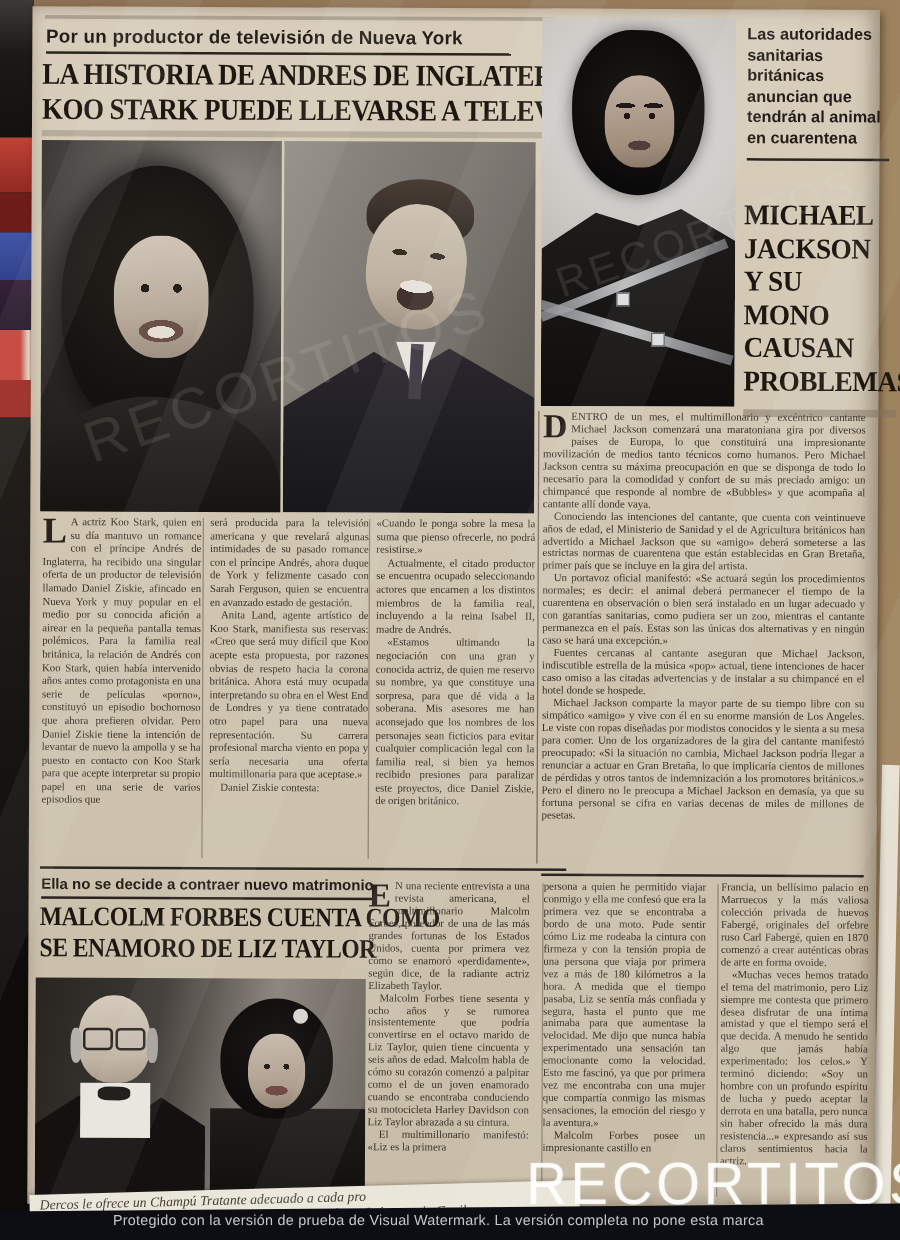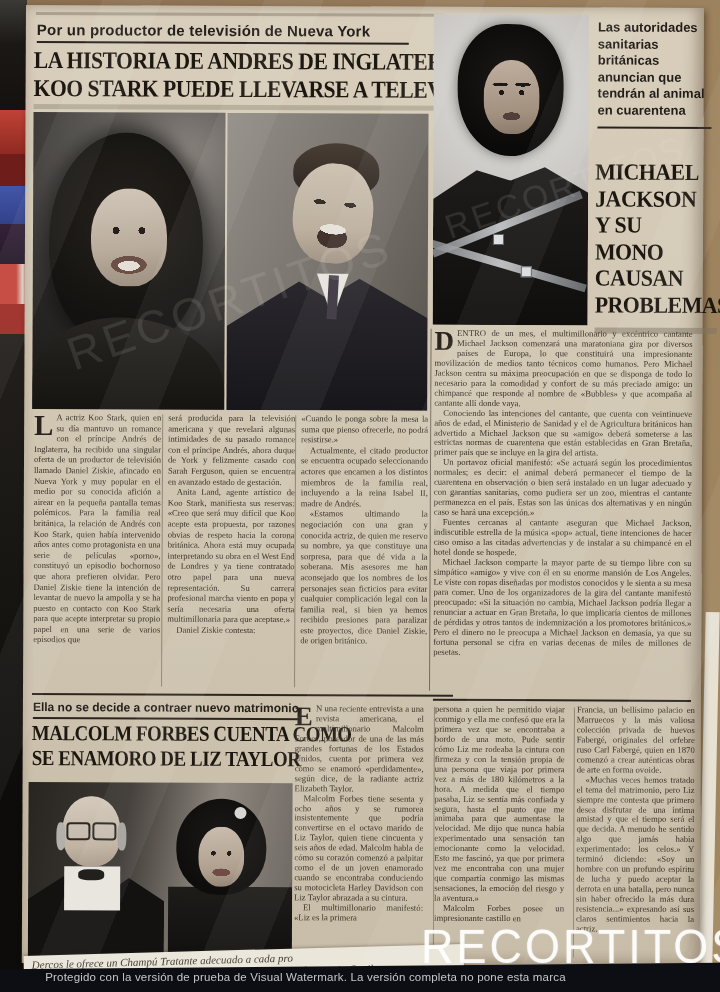--- a/index.html
+++ b/index.html
@@ -167,21 +167,21 @@
   .diag{position:absolute;inset:0;pointer-events:none;
         background:repeating-linear-gradient(112deg,rgba(255,255,255,0) 0 95px,rgba(255,255,255,.05) 95px 150px);}
   .ghost{position:absolute;font-family:"Liberation Sans",sans-serif;color:rgba(240,238,228,.11);
          white-space:nowrap;pointer-events:none;transform-origin:left top;}
   .g1{left:60px;top:330px;font-size:46px;letter-spacing:4px;transform:rotate(-19deg);}
   .g2{left:440px;top:210px;font-size:34px;letter-spacing:3px;transform:rotate(-19deg);}
   .recortitos{position:absolute;left:421px;top:920px;font-family:"Liberation Sans",sans-serif;
          font-size:45px;letter-spacing:3px;color:rgba(255,255,255,.9);transform:scaleY(1.06);transform-origin:left top;
          text-shadow:0 0 2px rgba(255,255,255,.35);}
   .bottom-bar{position:absolute;left:-4px;top:966px;width:730px;height:30px;background:#0c0e13;transform:rotate(-.5deg);}
-  .notice{position:absolute;left:0;top:971px;width:611px;text-align:center;font-family:"Liberation Sans",sans-serif;
+  .notice{position:absolute;left:0;top:971px;width:611px;text-align:right;font-family:"Liberation Sans",sans-serif;
           font-size:11.5px;color:#c3c7cd;letter-spacing:.2px;}
   .tc-logo{position:absolute;left:468px;top:952px;font-family:"Liberation Sans",sans-serif;font-weight:bold;
           font-size:30px;letter-spacing:.5px;color:#f1efe9;text-shadow:2px 2px 0 rgba(35,35,42,.85);}
 </style>
 </head>
 <body>
 
 <div class="scan">
 
   <div class="left-strip">

